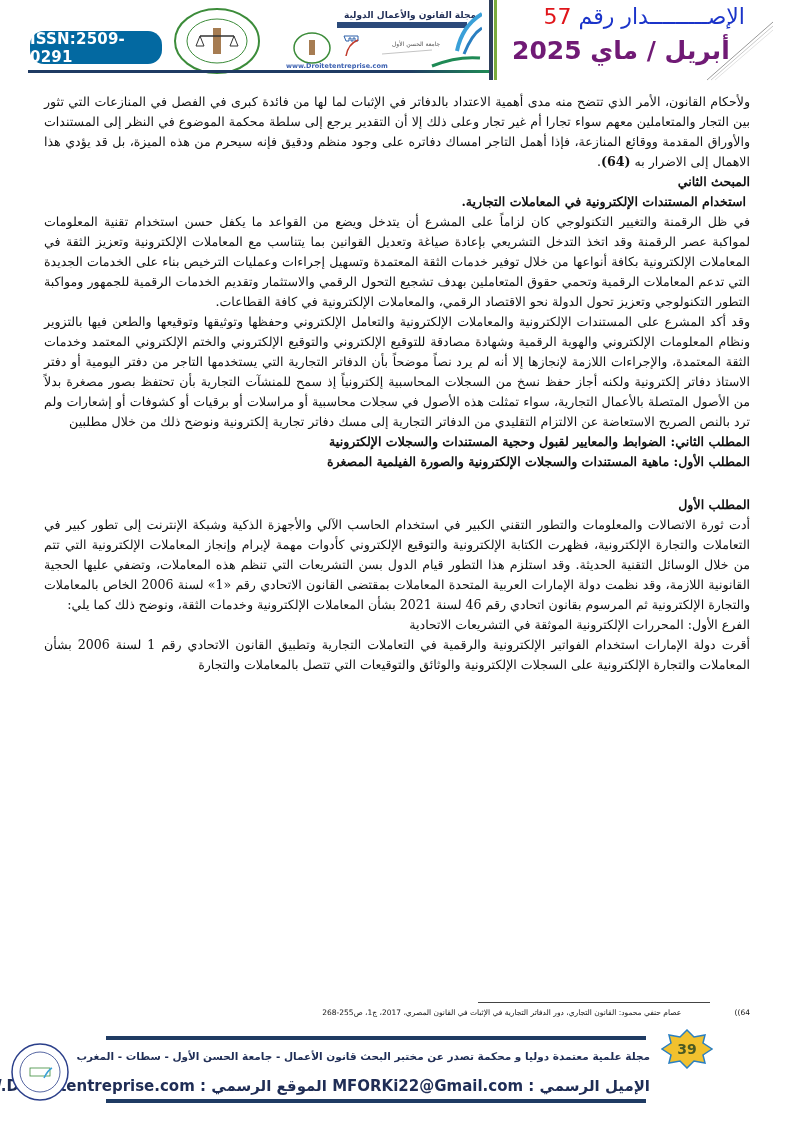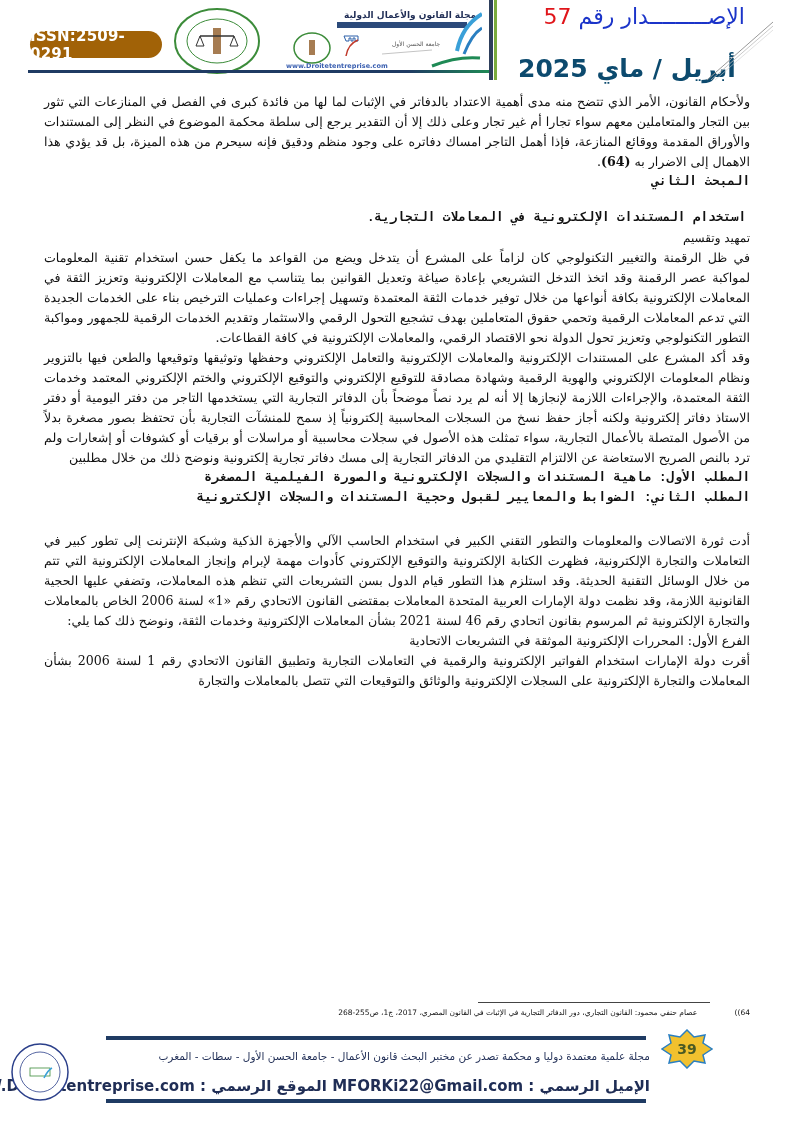--- a/index.html
+++ b/index.html
@@ -2,71 +2,71 @@
 <html><head>
 <meta charset="utf-8">
 <style>
   * { box-sizing: border-box; margin: 0; padding: 0; }
   html, body { width: 794px; height: 1123px; background: #ffffff; overflow: hidden; }
   body { position: relative; font-family: "DejaVu Serif", "Liberation Serif", serif; color: #111; }
 
   
   .header { position: absolute; left: 0; top: 0; width: 794px; height: 90px; }
   .issn {
-    position: absolute; left: 30px; top: 31px; width: 132px; height: 27px;
-    background: #a16207; border-radius: 14px; color: #fff;
+    position: absolute; left: 30px; top: 31px; width: 132px; height: 33px;
+    background: #0369a1; border-radius: 14px; color: #fff;
     font-family: "DejaVu Sans", "Liberation Sans", sans-serif; font-size: 15px; font-weight: bold;
     display: flex; align-items: center; justify-content: center; letter-spacing: 0.2px;
   }
   .seal-lab { position: absolute; left: 172px; top: 6px; width: 90px; height: 70px; }
   .journal-banner { position: absolute; left: 282px; top: 6px; width: 200px; height: 65px; }
   .header-rule { position: absolute; left: 28px; top: 70px; width: 380px; height: 3px; background: #1f3b63; }
   .header-rule2 { position: absolute; left: 408px; top: 70px; width: 82px; height: 3px; background: linear-gradient(90deg,#1f3b63,#1f8a55); }
   .header-sep { position: absolute; left: 489px; top: 0; width: 4px; height: 80px; background: #2e3f5c; }
   .header-sep2 { position: absolute; left: 494px; top: 0; width: 3px; height: 80px; background: #7aab3e; }
   .issue-line {
     position: absolute; left: 515px; top: 4px; width: 230px; height: 32px;
     font-family: "DejaVu Sans", sans-serif; font-weight: normal; font-size: 22px; color: #1b34c9;
     direction: rtl; white-space: nowrap;
   }
   .issue-line .num { color: #e0151a; }
   .date-line {
-    position: absolute; left: 512px; top: 54px; width: 230px; height: 40px;
-    font-family: "DejaVu Sans", sans-serif; font-weight: bold; font-size: 25px; color: #0c4a6e;
-    direction: rtl; text-align: center; white-space: nowrap;
+    position: absolute; left: 512px; top: 36px; width: 230px; height: 40px;
+    font-family: "DejaVu Sans", sans-serif; font-weight: bold; font-size: 25px; color: #701a75;
+    direction: rtl; text-align: left; white-space: nowrap;
   }
   .deco-slash { position: absolute; left: 705px; top: 20px; width: 70px; height: 62px; }
 
   
   .content {
     position: absolute; left: 44px; top: 92px; width: 706px;
     direction: rtl; text-align: justify; font-size: 12.6px; line-height: 20px;
   }
   .content p { text-align-last: right; }
-  .content .b { font-weight: bold; font-family: Liberation Mono, monospace; }
-  .content .ind { padding-right: 4px; margin-top: 16px; }
+  .content .b { font-weight: bold; }
+  .content .ind { padding-right: 4px; }
   .content .small { font-size: 12px; }
   .content .gap { height: 23px; }
   .ref { font-weight: bold; }
 
   
   .fn-rule { position: absolute; left: 478px; top: 1002px; width: 232px; height: 1px; background: #444; }
   .footnote {
     position: absolute; left: 200px; top: 1008px; width: 550px; direction: rtl; text-align: right;
     font-family: "DejaVu Sans", sans-serif; font-size: 7.5px; color: #111; white-space: nowrap;
   }
-  .footnote .fn-num { margin-left: 4px; padding-left: 31px; }
+  .footnote .fn-num { margin-left: 20px; padding-left: 31px; }
 
   
   .foot-rule-top { position: absolute; left: 106px; top: 1036px; width: 540px; height: 4px; background: #1f3b63; }
   .foot-rule-bot { position: absolute; left: 106px; top: 1099px; width: 540px; height: 4px; background: #1f3b63; }
   .page-star { position: absolute; left: 661px; top: 1029px; width: 52px; height: 40px; }
   .footer-line1 {
     position: absolute; left: 100px; top: 1050px; width: 550px; direction: rtl; text-align: right;
-    font-family: "DejaVu Sans", sans-serif; font-weight: normal; font-size: 10.5px; color: #1f2d55; white-space: nowrap;
+    font-family: "DejaVu Sans", sans-serif; font-weight: bold; font-size: 10.5px; color: #1f2d55; white-space: nowrap;
   }
   .footer-line2 {
     position: absolute; left: 100px; top: 1077px; width: 550px; direction: rtl; text-align: right;
     font-family: "DejaVu Sans", sans-serif; font-weight: bold; font-size: 15px; color: #1f2d55; white-space: nowrap;
   }
   .footer-line2 .ltr { direction: ltr; unicode-bidi: embed; }
   .foot-seal { position: absolute; left: 10px; top: 1042px; width: 60px; height: 60px; }
 </style>
 </head>
 <body>
@@ -113,26 +113,26 @@
     <line x1="2" y1="60" x2="68" y2="2" stroke="#999" stroke-width="1"></line>
     <line x1="6" y1="60" x2="68" y2="6" stroke="#bbb" stroke-width="0.8"></line>
     <line x1="10" y1="60" x2="68" y2="10" stroke="#ccc" stroke-width="0.6"></line>
   </svg>
 </div>
 
 <div class="content">
   <p><span>ولأحكام القانون، الأمر الذي تتضح منه مدى أهمية الاعتداد بالدفاتر في الإثبات لما لها من فائدة كبرى في الفصل في المنازعات التي تثور بين التجار والمتعاملين معهم سواء تجارا أم غير تجار وعلى ذلك إلا أن التقدير يرجع إلى سلطة محكمة الموضوع في النظر إلى المستندات والأوراق المقدمة ووقائع المنازعة، فإذا أهمل التاجر امساك دفاتره على وجود منظم ودقيق فإنه سيحرم من هذه الميزة، بل قد يؤدي هذا الاهمال إلى الاضرار به</span> <span class="ref">(64)</span>.</p>
   <p class="b">المبحث الثاني</p>
   <p class="b ind">استخدام المستندات الإلكترونية في المعاملات التجارية.</p>
-  <p class="small">تمهيد وتقسيم</p>
   <p>في ظل الرقمنة والتغيير التكنولوجي كان لزاماً على المشرع أن يتدخل ويضع من القواعد ما يكفل حسن استخدام تقنية المعلومات لمواكبة عصر الرقمنة وقد اتخذ التدخل التشريعي بإعادة صياغة وتعديل القوانين بما يتناسب مع المعاملات الإلكترونية وتعزيز الثقة في المعاملات الإلكترونية بكافة أنواعها من خلال توفير خدمات الثقة المعتمدة وتسهيل إجراءات وعمليات الترخيص بناء على الخدمات الجديدة التي تدعم المعاملات الرقمية وتحمي حقوق المتعاملين بهدف تشجيع التحول الرقمي والاستثمار وتقديم الخدمات الرقمية للجمهور ومواكبة التطور التكنولوجي وتعزيز تحول الدولة نحو الاقتصاد الرقمي، والمعاملات الإلكترونية في كافة القطاعات.</p>
   <p>وقد أكد المشرع على المستندات الإلكترونية والمعاملات الإلكترونية والتعامل الإلكتروني وحفظها وتوثيقها وتوقيعها والطعن فيها بالتزوير ونظام المعلومات الإلكتروني والهوية الرقمية وشهادة مصادقة للتوقيع الإلكتروني والتوقيع الإلكتروني والختم الإلكتروني المعتمد وخدمات الثقة المعتمدة، والإجراءات اللازمة لإنجازها إلا أنه لم يرد نصاً موضحاً بأن الدفاتر التجارية التي يستخدمها التاجر من دفتر اليومية أو دفتر الاستاذ دفاتر إلكترونية  ولكنه أجاز حفظ نسخ من السجلات المحاسبية إلكترونياً إذ سمح للمنشآت التجارية بأن تحتفظ بصور مصغرة بدلاً من الأصول المتصلة بالأعمال التجارية، سواء تمثلت هذه الأصول في سجلات محاسبية أو مراسلات أو برقيات أو كشوفات أو إشعارات ولم ترد بالنص الصريح الاستعاضة عن الالتزام التقليدي من الدفاتر التجارية  إلى مسك دفاتر تجارية إلكترونية ونوضح ذلك من خلال مطلبين</p>
+  <p class="b">المطلب الثاني:  الضوابط والمعايير لقبول وحجية المستندات والسجلات الإلكترونية</p>
   <p class="b">المطلب الأول:  ماهية المستندات والسجلات الإلكترونية والصورة الفيلمية المصغرة</p>
-  <p class="b">المطلب الثاني:  الضوابط والمعايير لقبول وحجية المستندات والسجلات الإلكترونية</p>
   <div class="gap"></div>
+  <p class="b">المطلب الأول</p>
   <p>أدت ثورة الاتصالات والمعلومات والتطور التقني الكبير في استخدام الحاسب الآلي والأجهزة الذكية وشبكة الإنترنت إلى تطور كبير في التعاملات والتجارة الإلكترونية، فظهرت الكتابة الإلكترونية والتوقيع الإلكتروني كأدوات مهمة لإبرام وإنجاز المعاملات الإلكترونية التي تتم من خلال الوسائل التقنية الحديثة. وقد استلزم هذا التطور قيام الدول بسن التشريعات التي تنظم هذه المعاملات، وتضفي عليها الحجية القانونية اللازمة، وقد نظمت دولة الإمارات العربية المتحدة المعاملات بمقتضى القانون الاتحادي رقم «1» لسنة 2006 الخاص بالمعاملات والتجارة الإلكترونية ثم المرسوم بقانون اتحادي رقم 46 لسنة 2021  بشأن المعاملات الإلكترونية وخدمات الثقة، ونوضح ذلك كما يلي:</p>
   <p>الفرع الأول: المحررات الإلكترونية الموثقة في التشريعات الاتحادية</p>
   <p>أقرت دولة الإمارات استخدام الفواتير الإلكترونية والرقمية في التعاملات التجارية وتطبيق القانون الاتحادي رقم 1 لسنة 2006 بشأن المعاملات والتجارة الإلكترونية  على السجلات الإلكترونية والوثائق والتوقيعات التي تتصل بالمعاملات والتجارة</p>
 </div>
 
 <div class="fn-rule"></div>
 <div class="footnote">
   <span class="fn-num">64))</span>
   <span>عصام حنفي محمود: القانون التجاري، دور الدفاتر التجارية في الإثبات في القانون المصري، 2017، ج1، ص255-268</span>
 </div>

